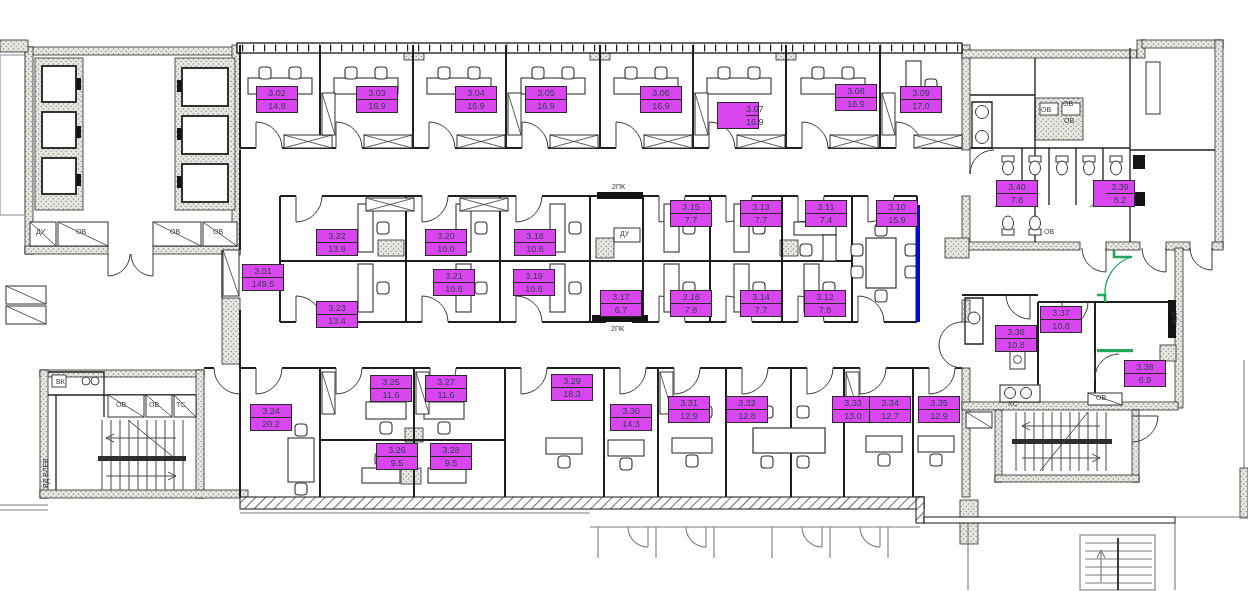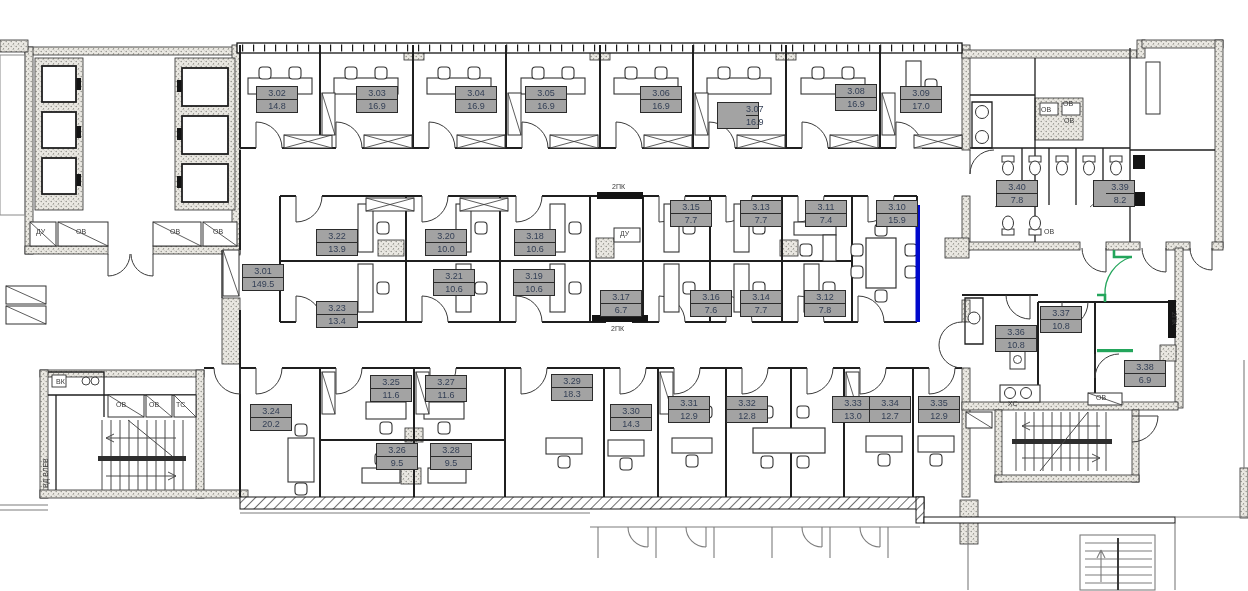--- a/index.html
+++ b/index.html
@@ -1,21 +1,21 @@
 <!DOCTYPE html>
 <html style="--blue: #0009cc; --green: #23a55b; --label: #333f55;"><head>
 <meta charset="utf-8">
 <style>
   html,body{margin:0;padding:0}
   body{width:1248px;height:591px;background:#ffffff;position:relative;
        font-family:"Liberation Sans",sans-serif;overflow:hidden}
   .plan{position:absolute;left:0;top:0;width:1248px;height:591px}
   .plan svg{position:absolute;left:0;top:0}
   #labels-layer{position:absolute;left:0;top:0;width:100%;height:100%}
-  .room-label{position:absolute;width:42px;background:#a3a3a3;border:1px solid #2b2b2b;
+  .room-label{position:absolute;width:42px;background:#d946ef;border:1px solid #2b2b2b;
       text-align:center;color:var(--label,#333f55);font-size:9px;line-height:12px;
       box-sizing:border-box;z-index:5}
   .room-label .a{border-top:1px solid #2b2b2b}
   .note{position:absolute;font-size:7px;color:#3a3a3a;white-space:nowrap;
       transform-origin:0 0;z-index:6;line-height:8px}
 </style>
 </head>
 <body>
 
 <div class="plan">
@@ -491,21 +491,21 @@
         <div class="a">7.7</div>
       </div>
       <div class="room-label" style="left: 740px; top: 290px;">
         <div class="n">3.14</div>
         <div class="a">7.7</div>
       </div>
       <div class="room-label" style="left: 670px; top: 200px;">
         <div class="n">3.15</div>
         <div class="a">7.7</div>
       </div>
-      <div class="room-label" style="left: 690px; top: 290px;">
+      <div class="room-label" style="left: 670px; top: 290px; font-style: italic;">
         <div class="n">3.16</div>
         <div class="a">7.6</div>
       </div>
       <div class="room-label" style="left: 600px; top: 290px;">
         <div class="n">3.17</div>
         <div class="a">6.7</div>
       </div>
       <div class="room-label" style="left: 514px; top: 229px;">
         <div class="n">3.18</div>
         <div class="a">10.6</div>

